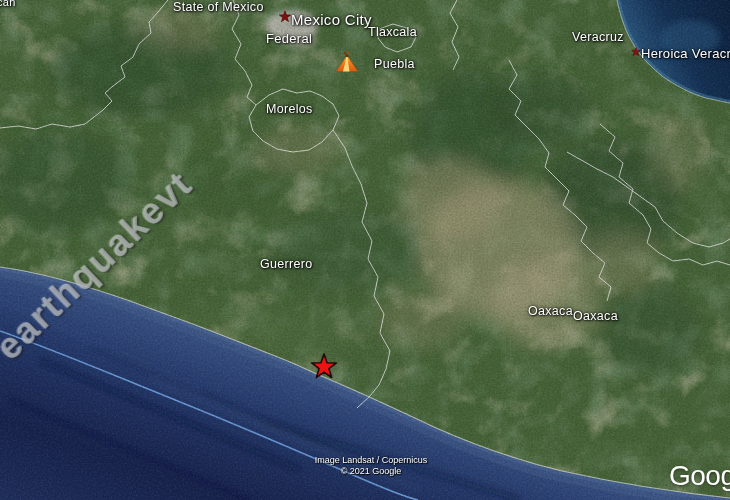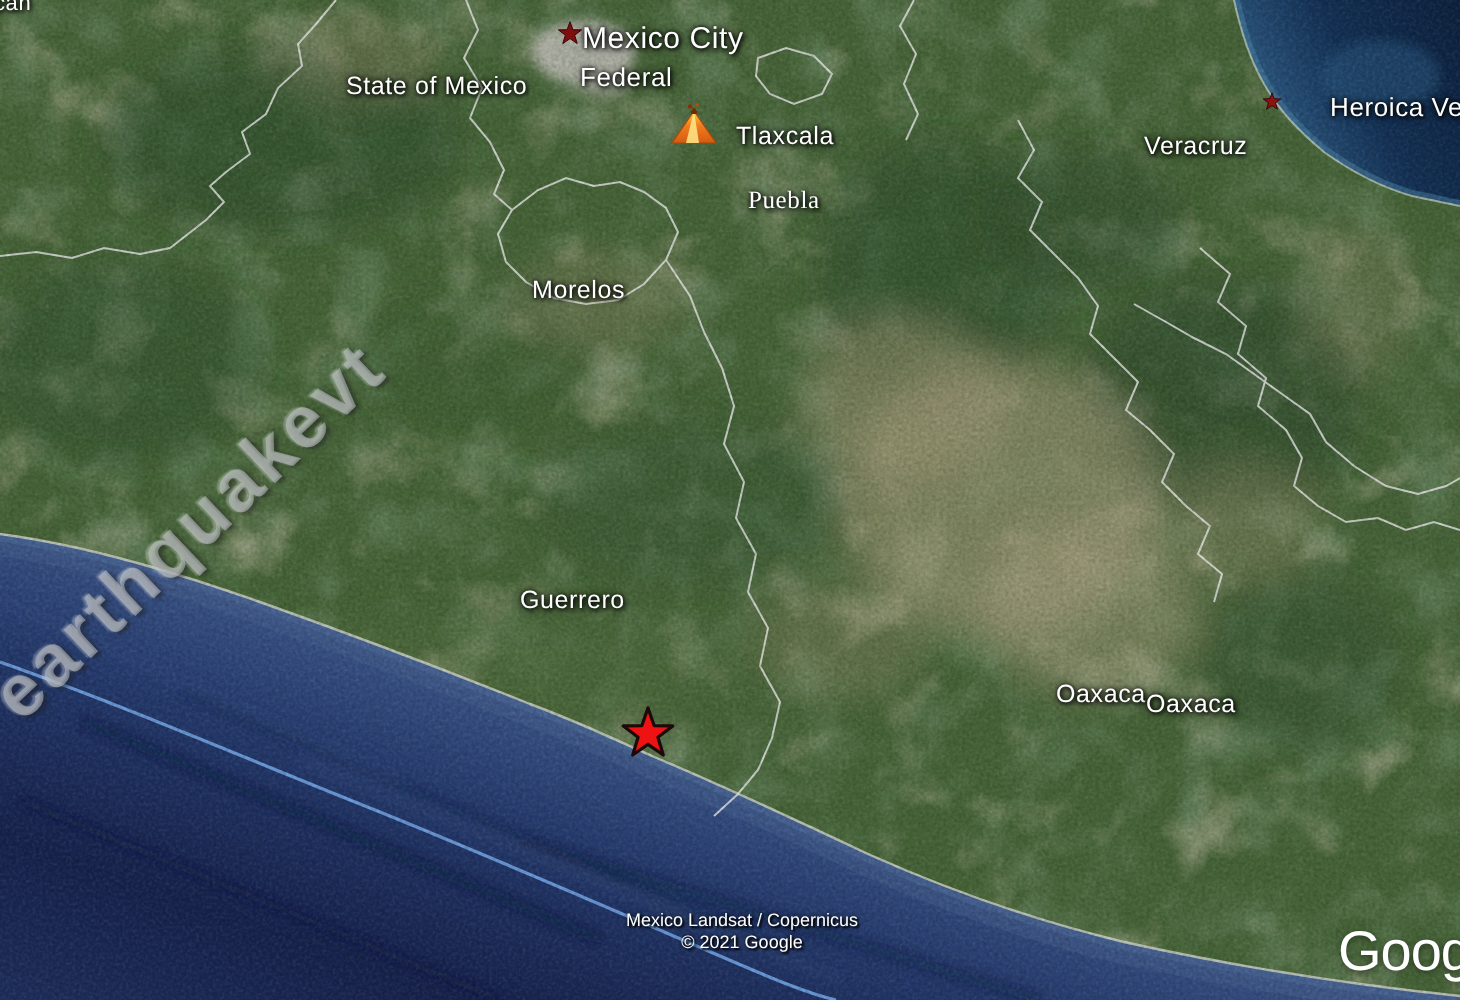--- a/index.html
+++ b/index.html
@@ -6,23 +6,23 @@
   .map-root{
     position:relative;width:730px;height:500px;overflow:hidden;
     font-family:"Liberation Sans",sans-serif;background:#476538;
   }
   .base-map{position:absolute;left:0;top:0;}
   .map-label{
     position:absolute;color:#fff;white-space:nowrap;
     text-shadow:0 0 2px rgba(0,0,0,.95),0 0 4px rgba(0,0,0,.7),1px 1px 2px rgba(0,0,0,.8);
     letter-spacing:.3px;
   }
-  .lbl-state{font-size:12.5px;margin-top:36px;}
+  .lbl-state{font-size:12.5px;}
   .lbl-city-big{font-size:15px;text-align:right;}
-  .lbl-med{font-size:13px;margin-left:24px;}
+  .lbl-med{font-size:13px;}
   .lbl-sm{font-size:12px;}
   .lbl-tiny{font-size:11px;}
   .marker{position:absolute;}
   .watermark{
     position:absolute;left:-12px;top:338px;
     transform:rotate(-43.5deg);transform-origin:0 0;
     font-size:37px;font-weight:700;letter-spacing:2px;
     color:rgba(200,203,207,.52);
     text-shadow:-1px -1px 1px rgba(255,255,255,.30),1px 2px 2px rgba(30,30,30,.5);
     white-space:nowrap;pointer-events:none;
@@ -191,30 +191,30 @@
     <svg width="30" height="30" viewBox="0 0 30 30">
       <path d="M15,2 L18.06,10.79 L27.36,10.98 L19.95,16.61 L22.64,25.52 L15,20.2 L7.36,25.52 L10.05,16.61 L2.64,10.98 L11.94,10.79 Z" fill="#ee1212" stroke="#1c0a0a" stroke-width="1.6" stroke-linejoin="round"></path>
     </svg>
   </div>
 
   <div class="map-label lbl-tiny" style="left:-3px;top:-4px;">cán</div>
   <div class="map-label lbl-state" style="left:173px;top:0px;">State of Mexico</div>
   <div class="map-label lbl-city-big" style="left:291px;top:11px;">Mexico City</div>
   <div class="map-label lbl-med" style="left:266px;top:31px;">Federal</div>
   <div class="map-label lbl-state" style="left:368px;top:25px;">Tlaxcala</div>
-  <div class="map-label lbl-state" style="left:374px;top:57px;font-family:Liberation Serif, serif;">Puebla</div>
+  <div class="map-label lbl-state" style="left:374px;top:57px;">Puebla</div>
   <div class="map-label lbl-state" style="left:266px;top:102px;">Morelos</div>
   <div class="map-label lbl-state" style="left:572px;top:30px;">Veracruz</div>
   <div class="map-label lbl-med" style="left:641px;top:46px;">Heroica Veracruz</div>
   <div class="map-label lbl-state" style="left:212px;top:257px;padding-left:48px;">Guerrero</div>
   <div class="map-label lbl-state" style="left:528px;top:304px;">Oaxaca</div>
   <div class="map-label lbl-state" style="left:573px;top:309px;">Oaxaca</div>
 
   <div class="watermark">earthquakevt</div>
 
   <div class="attribution">
-    <div>Mexico Landsat / Copernicus</div>
+    <div>Image Landsat / Copernicus</div>
     <div>© 2021 Google</div>
   </div>
 
   <div class="google-logo">Google</div>
 
 </div>
 
 </body></html>

